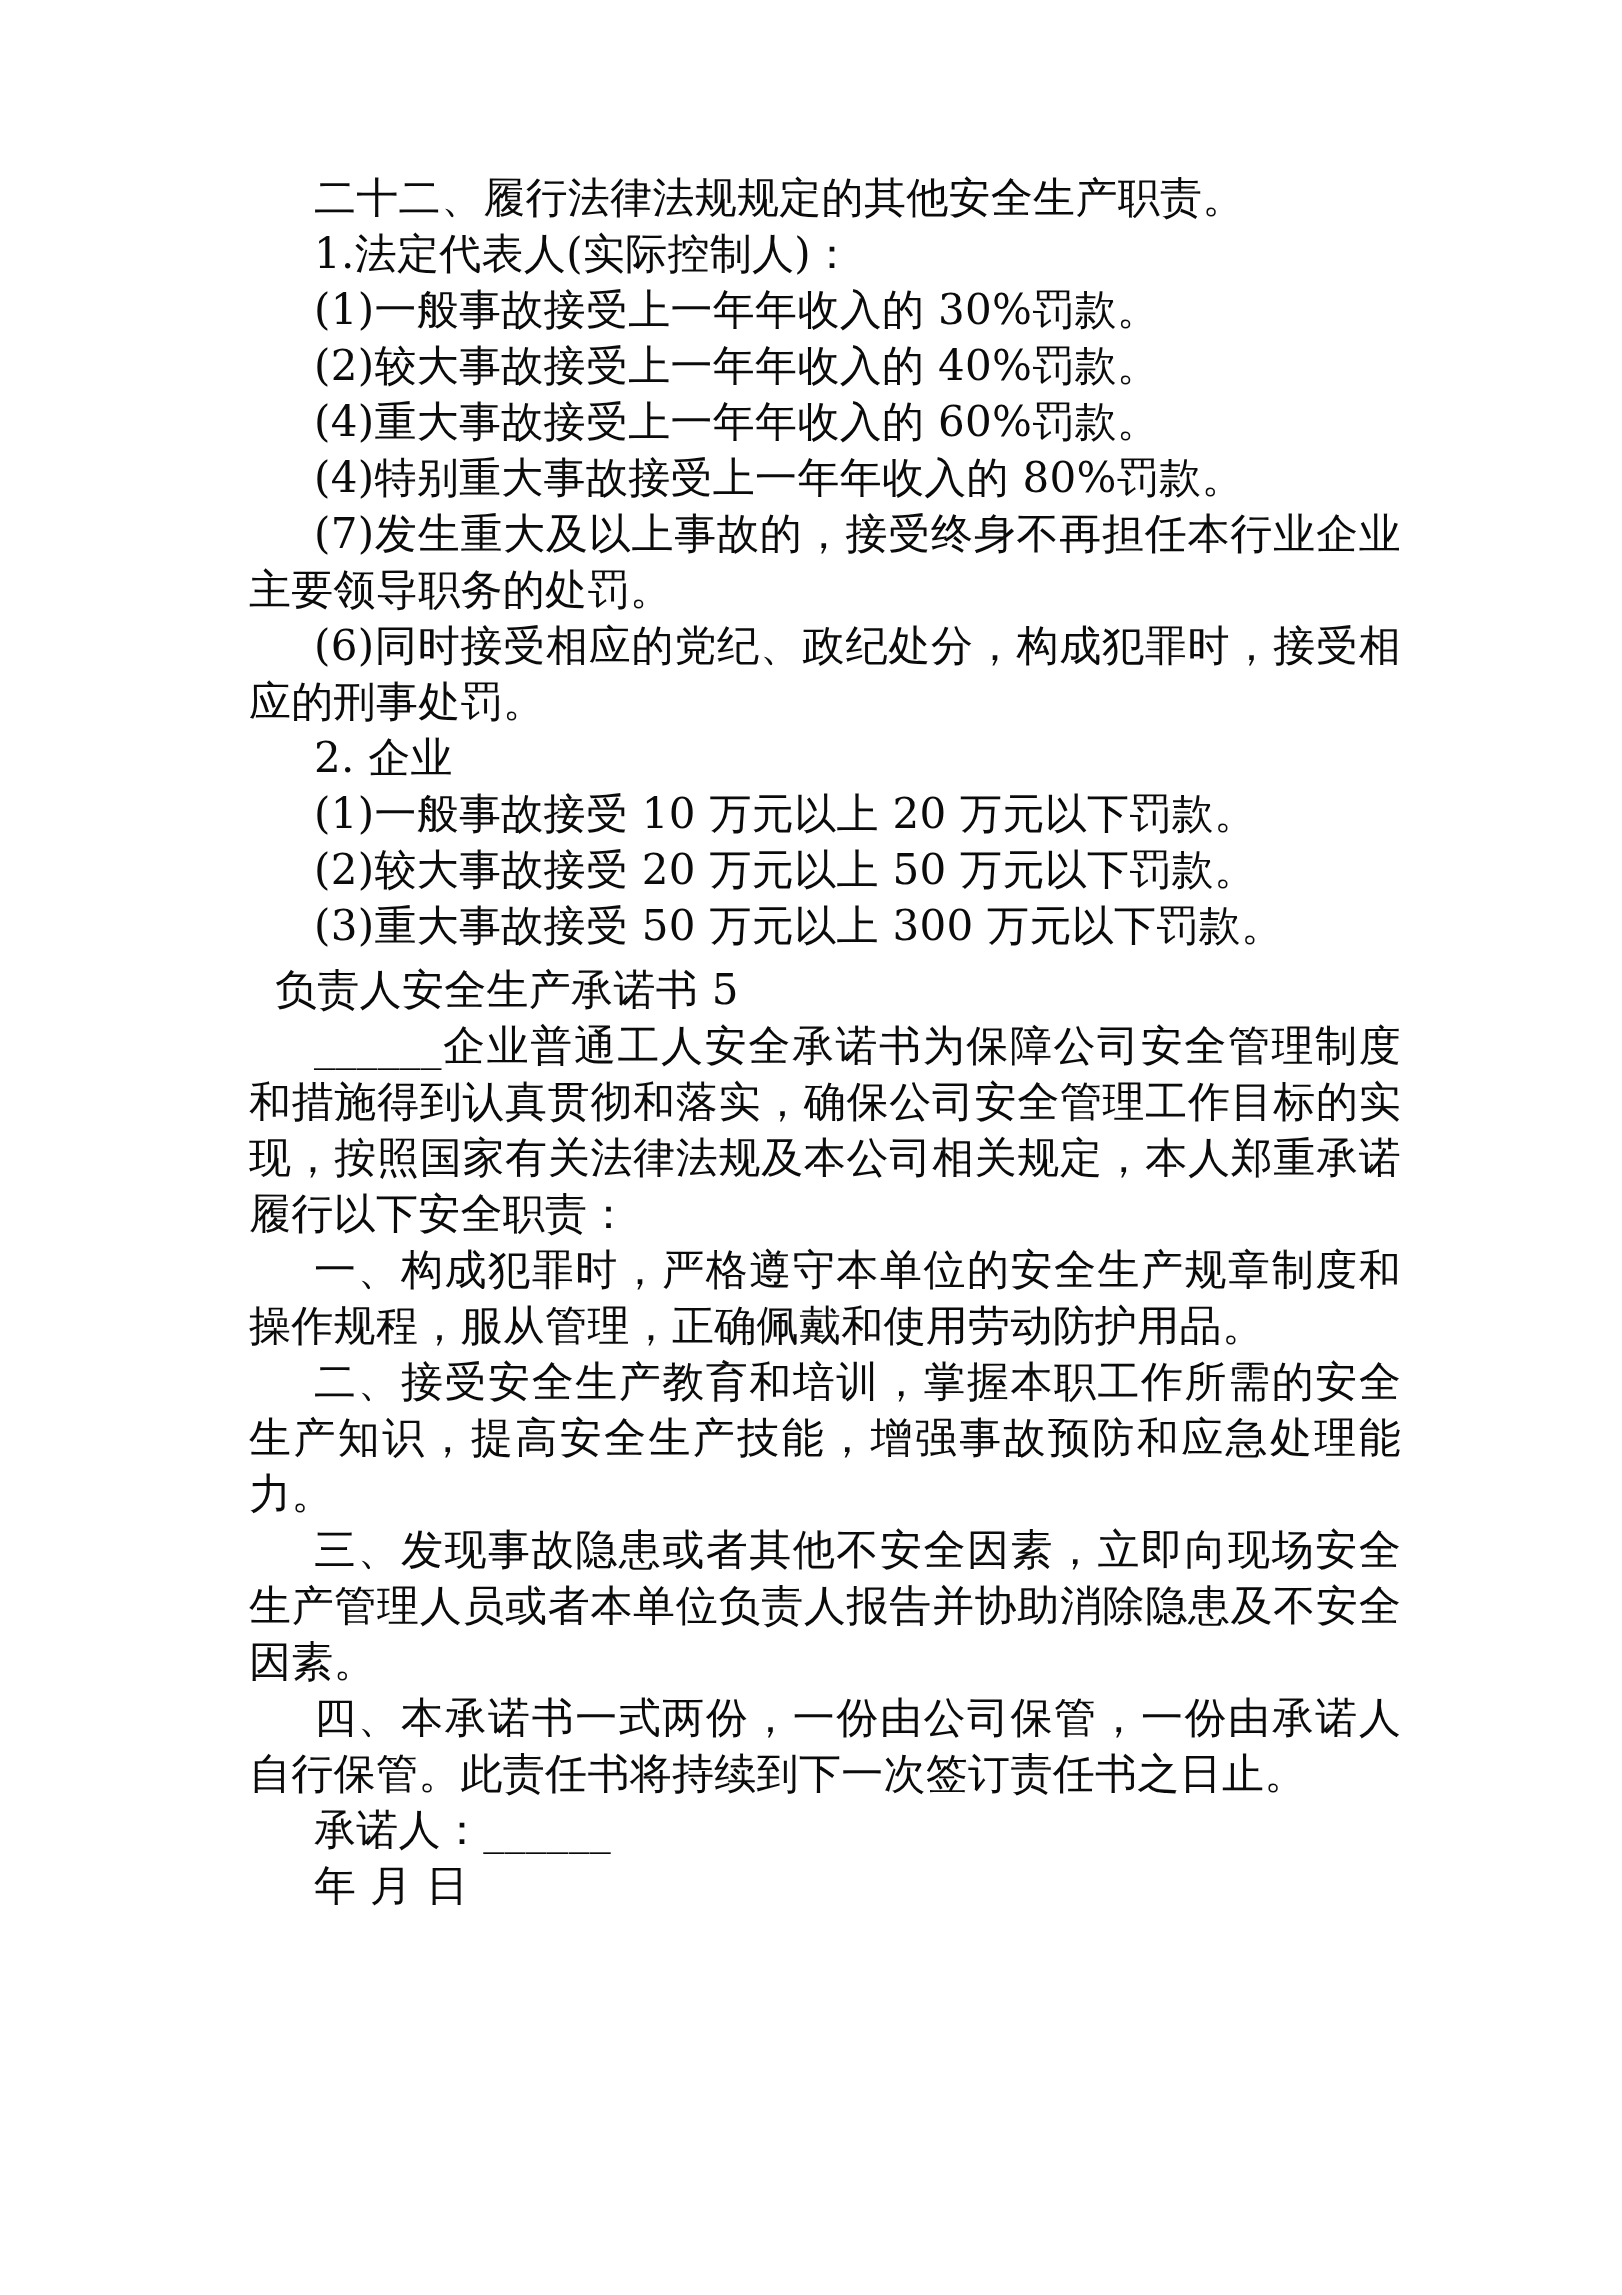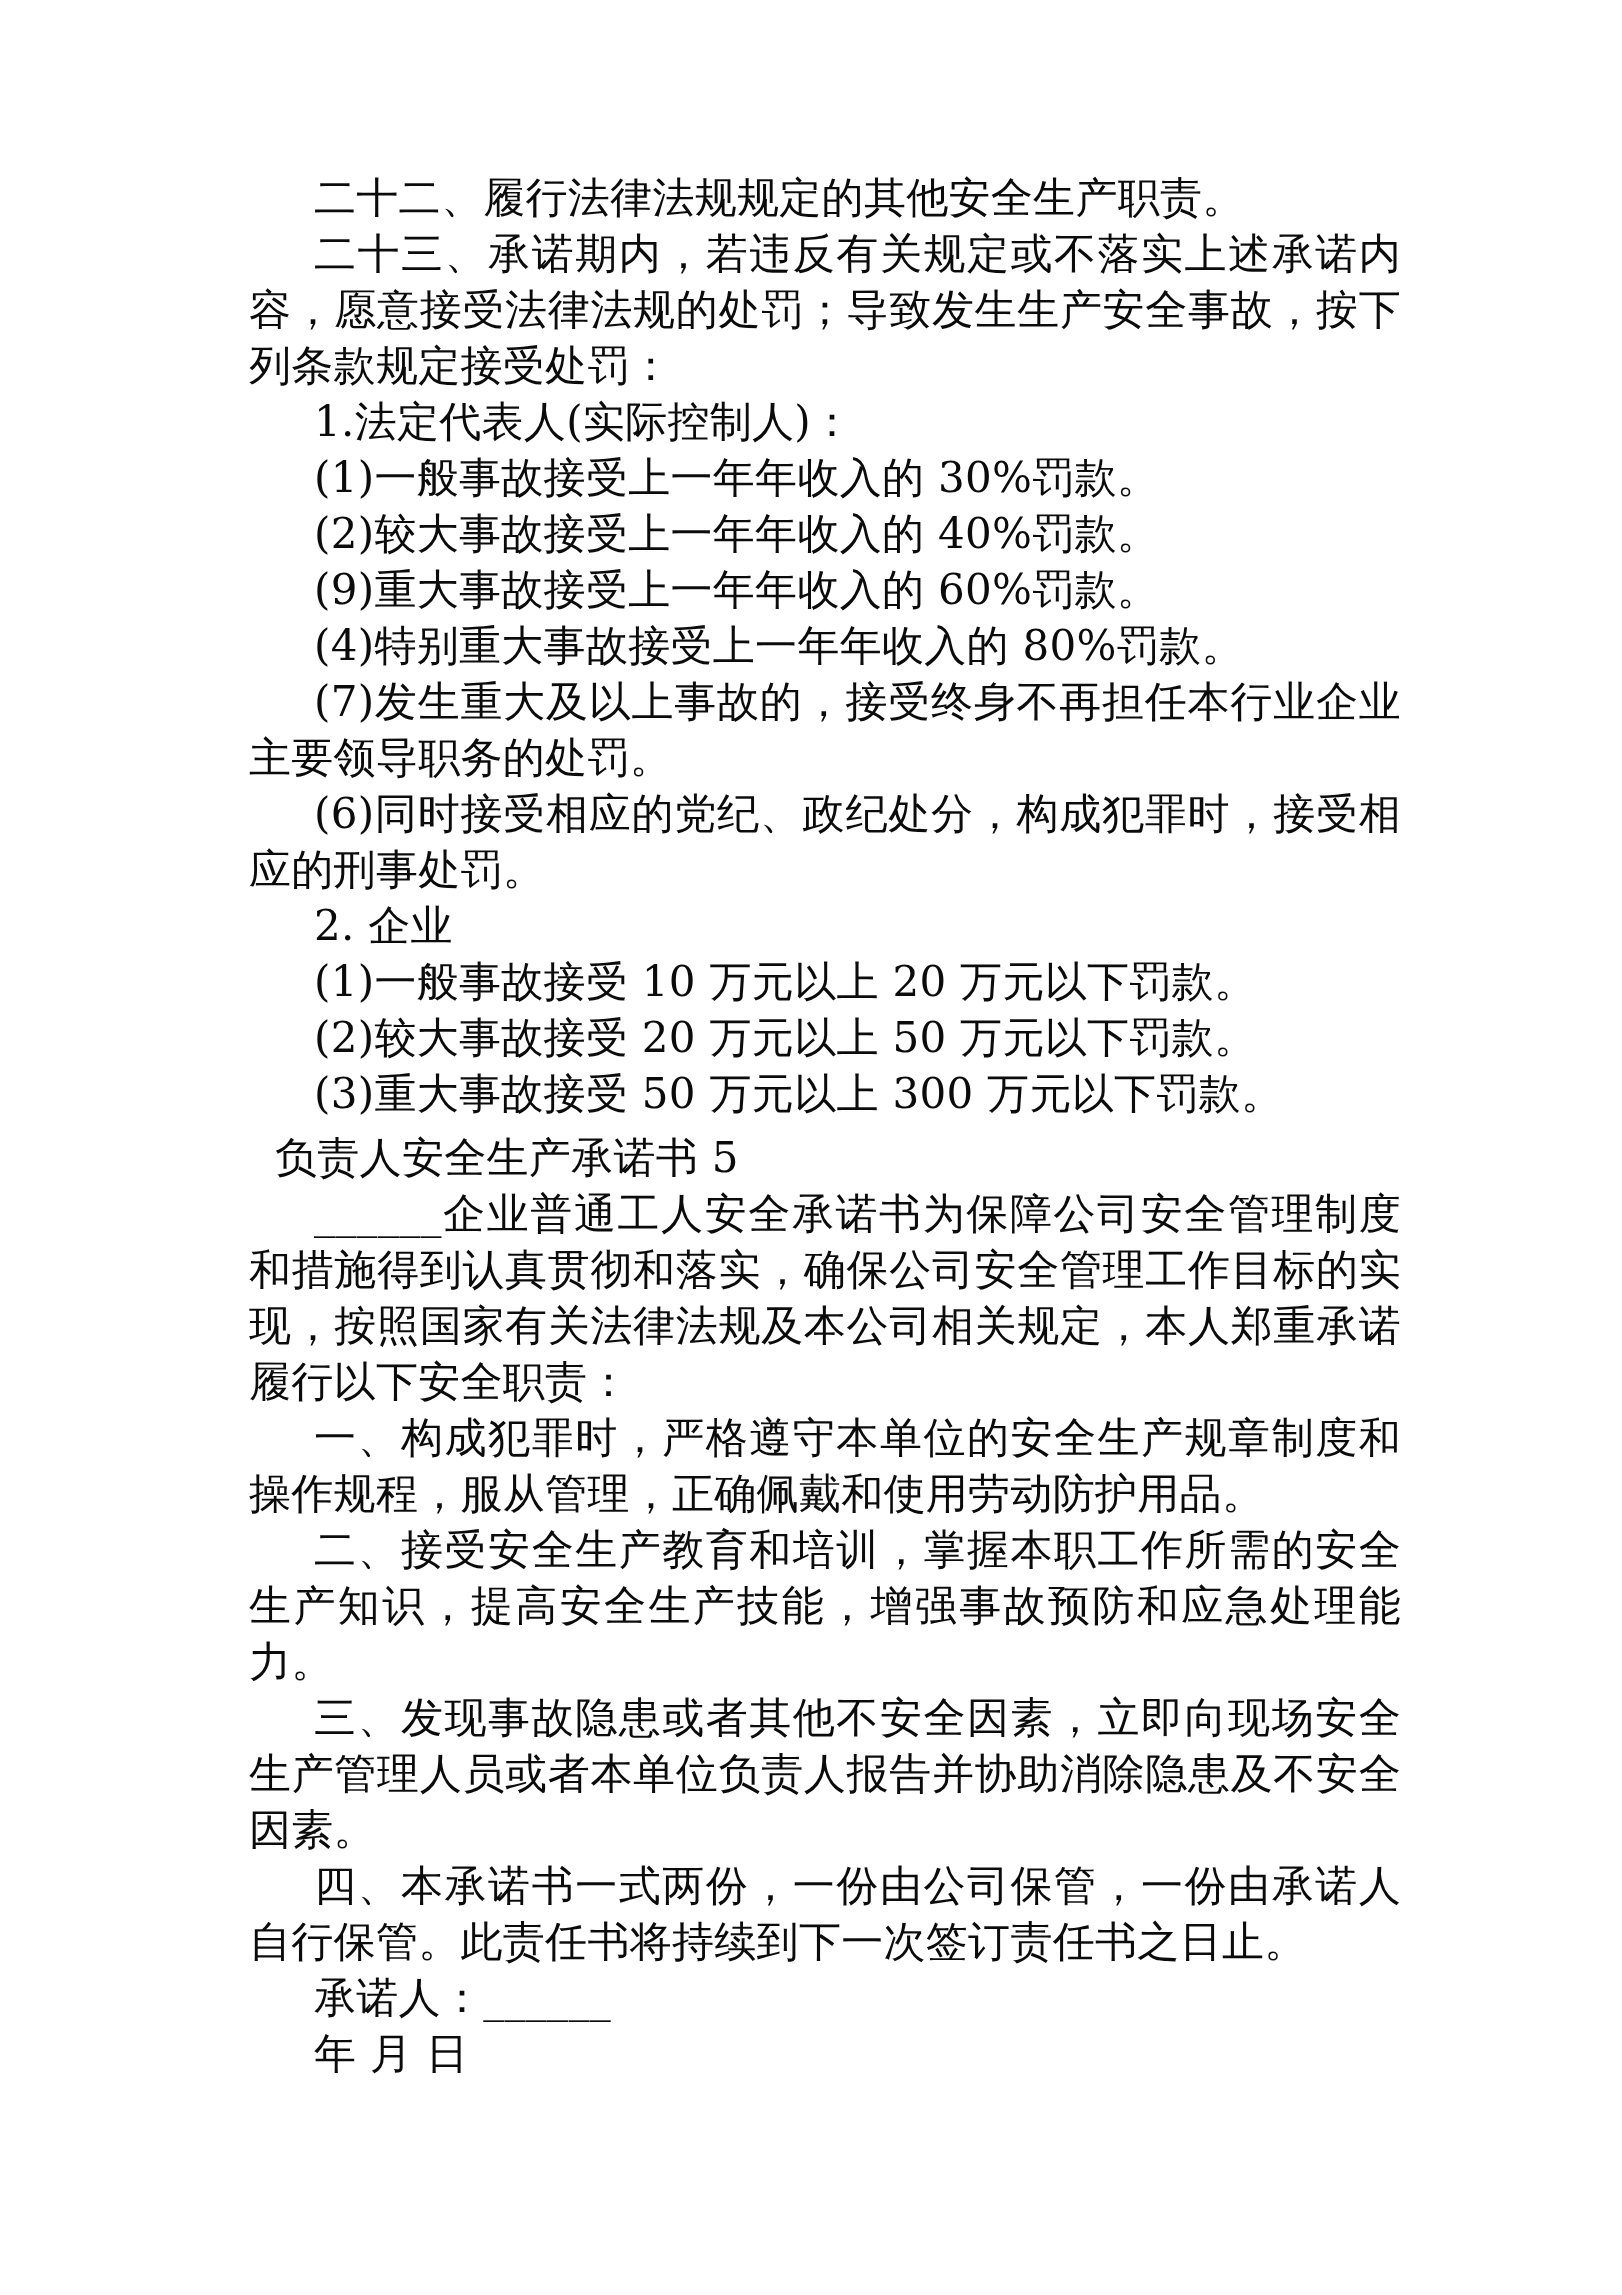--- a/index.html
+++ b/index.html
@@ -42,25 +42,24 @@
     text-indent: 26px;
     margin-top: 8px;
   }
 </style>
 </head>
 <body>
 
 <div class="page">
   <div class="doc-body">
     <p class="para indent">二十二、履行法律法规规定的其他安全生产职责。</p>
-    <p class="para indent">二十三、承诺期内，若违反有关规定或不落实上述承诺内容，愿意接受法律法规的处罚；导致发生生产安全事故，按下列条款规定接受处罚：</p>
     <p class="para indent">1.法定代表人(实际控制人)：</p>
     <p class="para indent">(1)一般事故接受上一年年收入的 30%罚款。</p>
     <p class="para indent">(2)较大事故接受上一年年收入的 40%罚款。</p>
-    <p class="para indent">(9)重大事故接受上一年年收入的 60%罚款。</p>
+    <p class="para indent">(4)重大事故接受上一年年收入的 60%罚款。</p>
     <p class="para indent">(4)特别重大事故接受上一年年收入的 80%罚款。</p>
     <p class="para indent">(7)发生重大及以上事故的，接受终身不再担任本行业企业主要领导职务的处罚。</p>
     <p class="para indent">(6)同时接受相应的党纪、政纪处分，构成犯罪时，接受相应的刑事处罚。</p>
     <p class="para indent">2. 企业</p>
     <p class="para indent">(1)一般事故接受 10 万元以上 20 万元以下罚款。</p>
     <p class="para indent">(2)较大事故接受 20 万元以上 50 万元以下罚款。</p>
     <p class="para indent">(3)重大事故接受 50 万元以上 300 万元以下罚款。</p>
     <p class="para heading">负责人安全生产承诺书 5</p>
     <p class="para indent">______企业普通工人安全承诺书为保障公司安全管理制度和措施得到认真贯彻和落实，确保公司安全管理工作目标的实现，按照国家有关法律法规及本公司相关规定，本人郑重承诺履行以下安全职责：</p>
     <p class="para indent">一、构成犯罪时，严格遵守本单位的安全生产规章制度和操作规程，服从管理，正确佩戴和使用劳动防护用品。</p>

